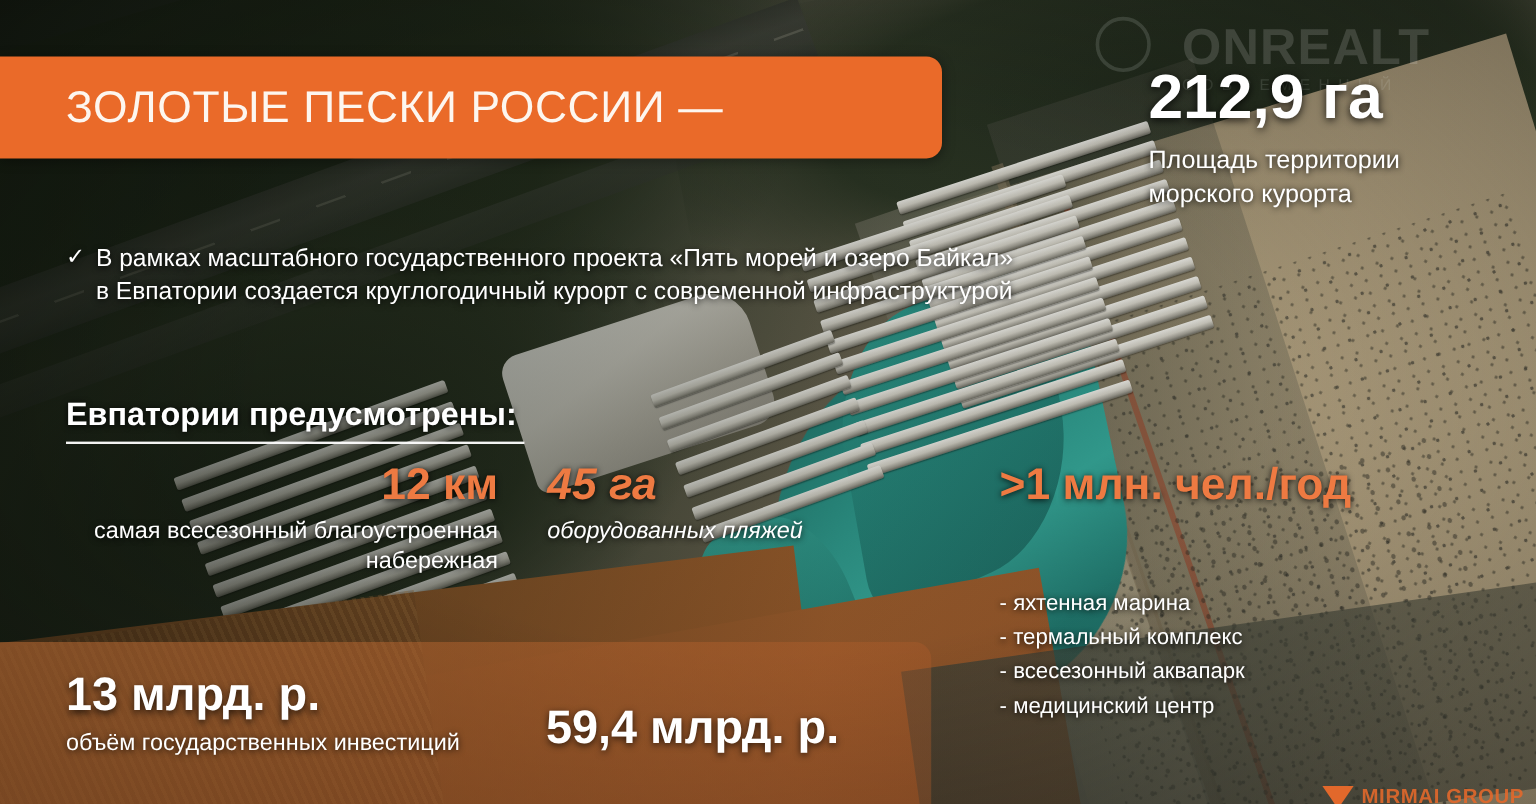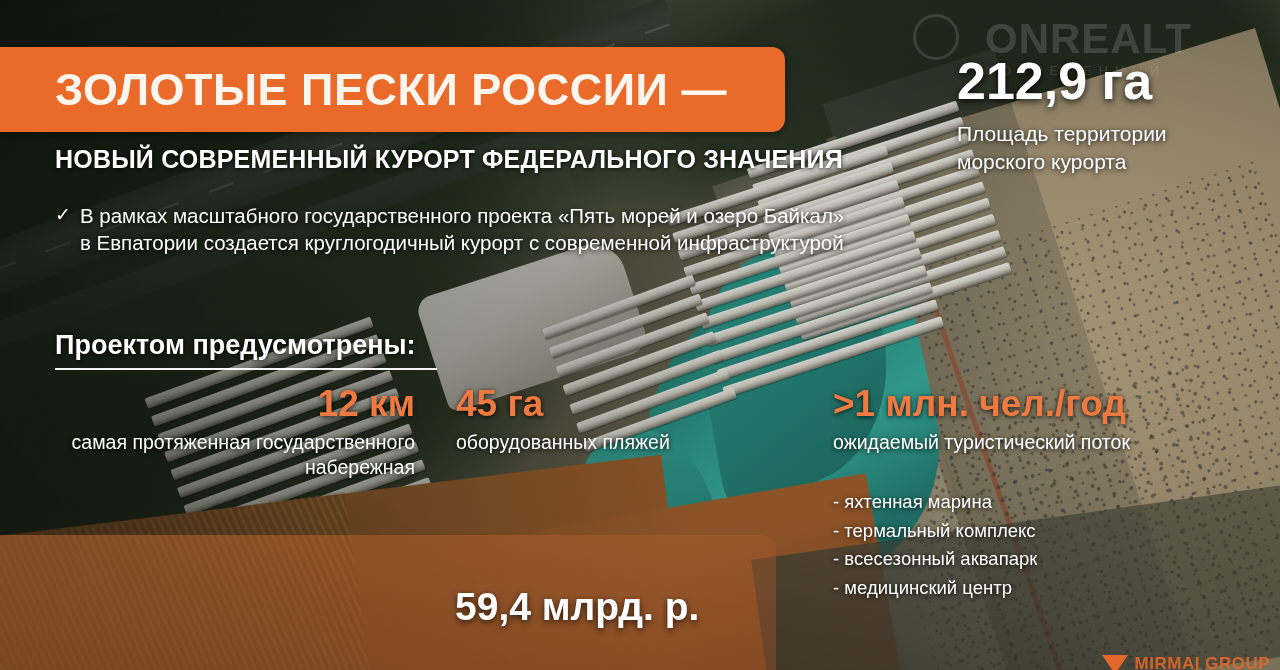--- a/index.html
+++ b/index.html
@@ -232,21 +232,21 @@
   .title-banner {
     position:absolute; left:0; top:47px;
     width:785px; height:85px;
     background:#ea6a29;
     border-radius:0 13px 13px 0;
     display:flex; align-items:center;
     box-shadow:0 2px 10px rgba(0,0,0,.35);
   }
   .title-banner h1 {
     margin-left:55px;
-    font-size:45px; font-weight:bold;
+    font-size:37px; font-weight:normal;
     letter-spacing:.5px;
     color:#fdf6ef;
     white-space:nowrap;
     line-height:1;
   }
 
   .subtitle {
     position:absolute; left:55px; top:145px;
     font-size:25px; font-weight:bold;
     letter-spacing:.2px;
@@ -284,21 +284,21 @@
     text-shadow:0 1px 5px rgba(0,0,0,.85);
     white-space:nowrap;
   }
   .stat .cap {
     margin-top:6px;
     font-size:19.5px; line-height:1.3;
     color:#ffffff;
     text-shadow:0 1px 5px rgba(0,0,0,.9);
   }
   .stat-km    { left:55px;  top:385px; width:360px;text-align:right; }
-  .stat-beach { left:456px; top:385px; width:220px; }
+  .stat-beach { left:456px; top:385px; width:220px;font-style:italic; }
   .stat-flow  { left:833px; top:385px; width:430px; }
 
   .area-stat { position:absolute; left:957px; top:55px; width:300px; }
   .area-stat .num {
     font-size:52px; font-weight:bold; color:#ffffff; line-height:1;
     text-shadow:0 2px 7px rgba(0,0,0,.85);
   }
   .area-stat .cap {
     margin-top:13px; font-size:21px; line-height:1.32; color:#ffffff;
     text-shadow:0 1px 5px rgba(0,0,0,.9);
@@ -438,60 +438,62 @@
     <span class="mark"></span>
     <span class="txt">MIRMAI GROUP</span>
   </div>
 
   <div class="content">
 
     <div class="title-banner">
       <h1>ЗОЛОТЫЕ ПЕСКИ РОССИИ —</h1>
     </div>
 
-    <div class="subtitle">НОВЫЙ СОВРЕМЕННЫЙ КУРОРТ ФЕДЕРАЛЬНОГО ЗНАЧЕНИЯ</div>
 
     <div class="lead">
       <span class="check">✓</span>
       <span>В рамках масштабного государственного проекта «Пять морей и озеро Байкал» в Евпатории создается круглогодичный курорт с современной инфраструктурой</span>
     </div>
 
     <div class="area-stat">
       <div class="num">212,9 га</div>
       <div class="cap">Площадь территории морского курорта</div>
     </div>
 
     <div class="section-head">
-      <span>Проектом предусмотрены:</span>
+      <span>Евпатории предусмотрены:</span>
       <span class="rule"></span>
     </div>
 
     <div class="stat stat-km">
       <div class="num">12 км</div>
-      <div class="cap">самая протяженная государственного набережная</div>
+      <div class="cap">самая всесезонный благоустроенная набережная</div>
     </div>
 
     <div class="stat stat-beach">
       <div class="num">45 га</div>
       <div class="cap">оборудованных пляжей</div>
     </div>
 
     <div class="stat stat-flow">
       <div class="num">&gt;1 млн. чел./год</div>
-      <div class="cap">ожидаемый туристический поток</div>
     </div>
 
     <ul class="features">
       <li><span>-</span> <span>яхтенная марина</span></li>
       <li><span>-</span> <span>термальный комплекс</span></li>
       <li><span>-</span> <span>всесезонный аквапарк</span></li>
       <li><span>-</span> <span>медицинский центр</span></li>
     </ul>
 
     <div class="invest-panel"></div>
 
+    <div class="invest invest-gov">
+      <div class="num">13 млрд. р.</div>
+      <div class="cap">объём государственных инвестиций</div>
+    </div>
 
     <div class="invest invest-prv">
       <div class="num">59,4 млрд. р.</div>
     </div>
 
   </div>
 </div>
 
 </body></html>

